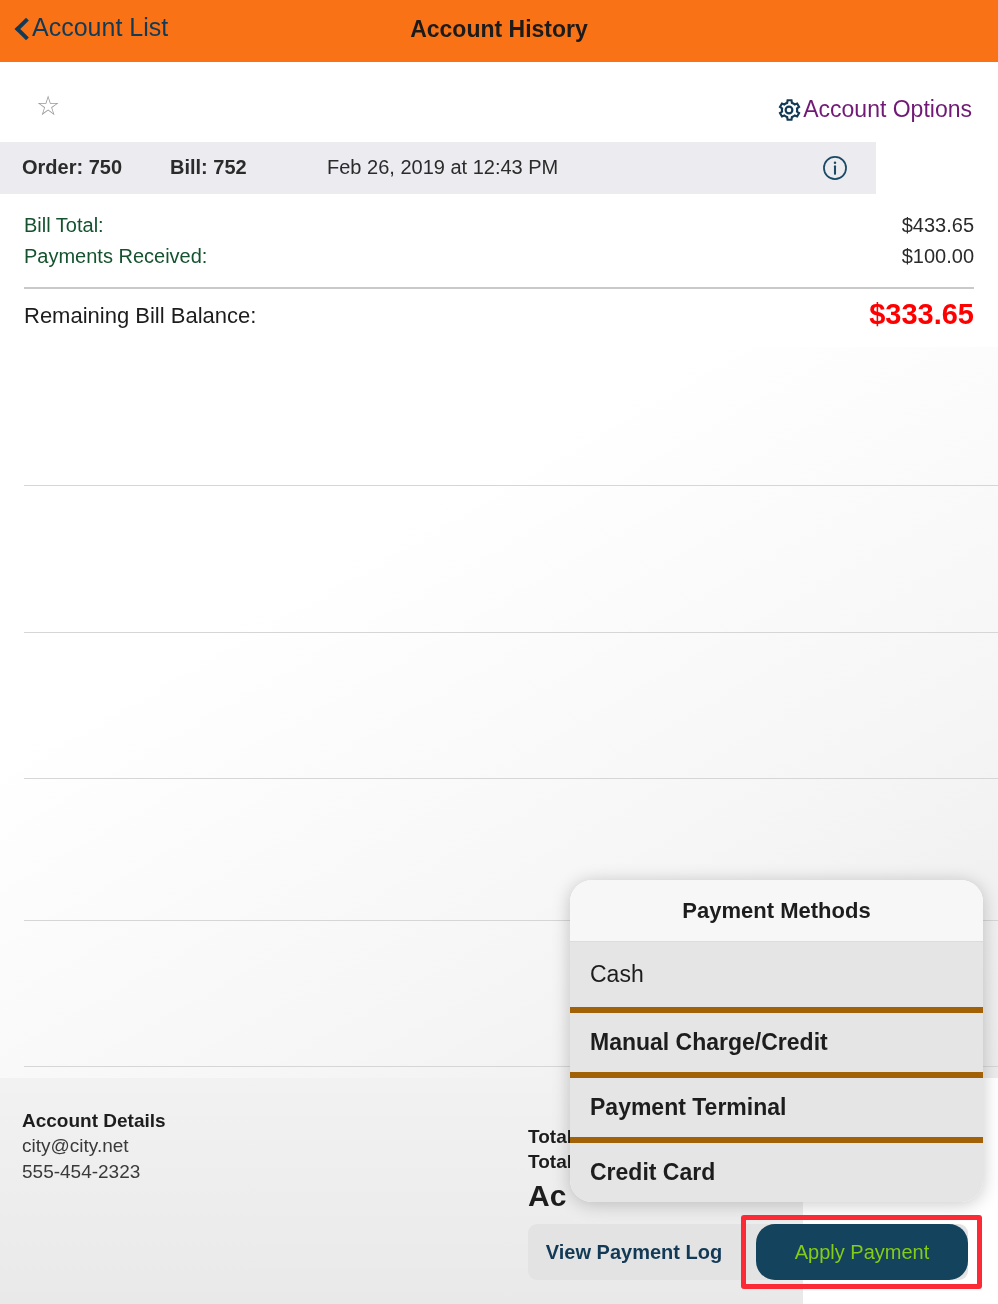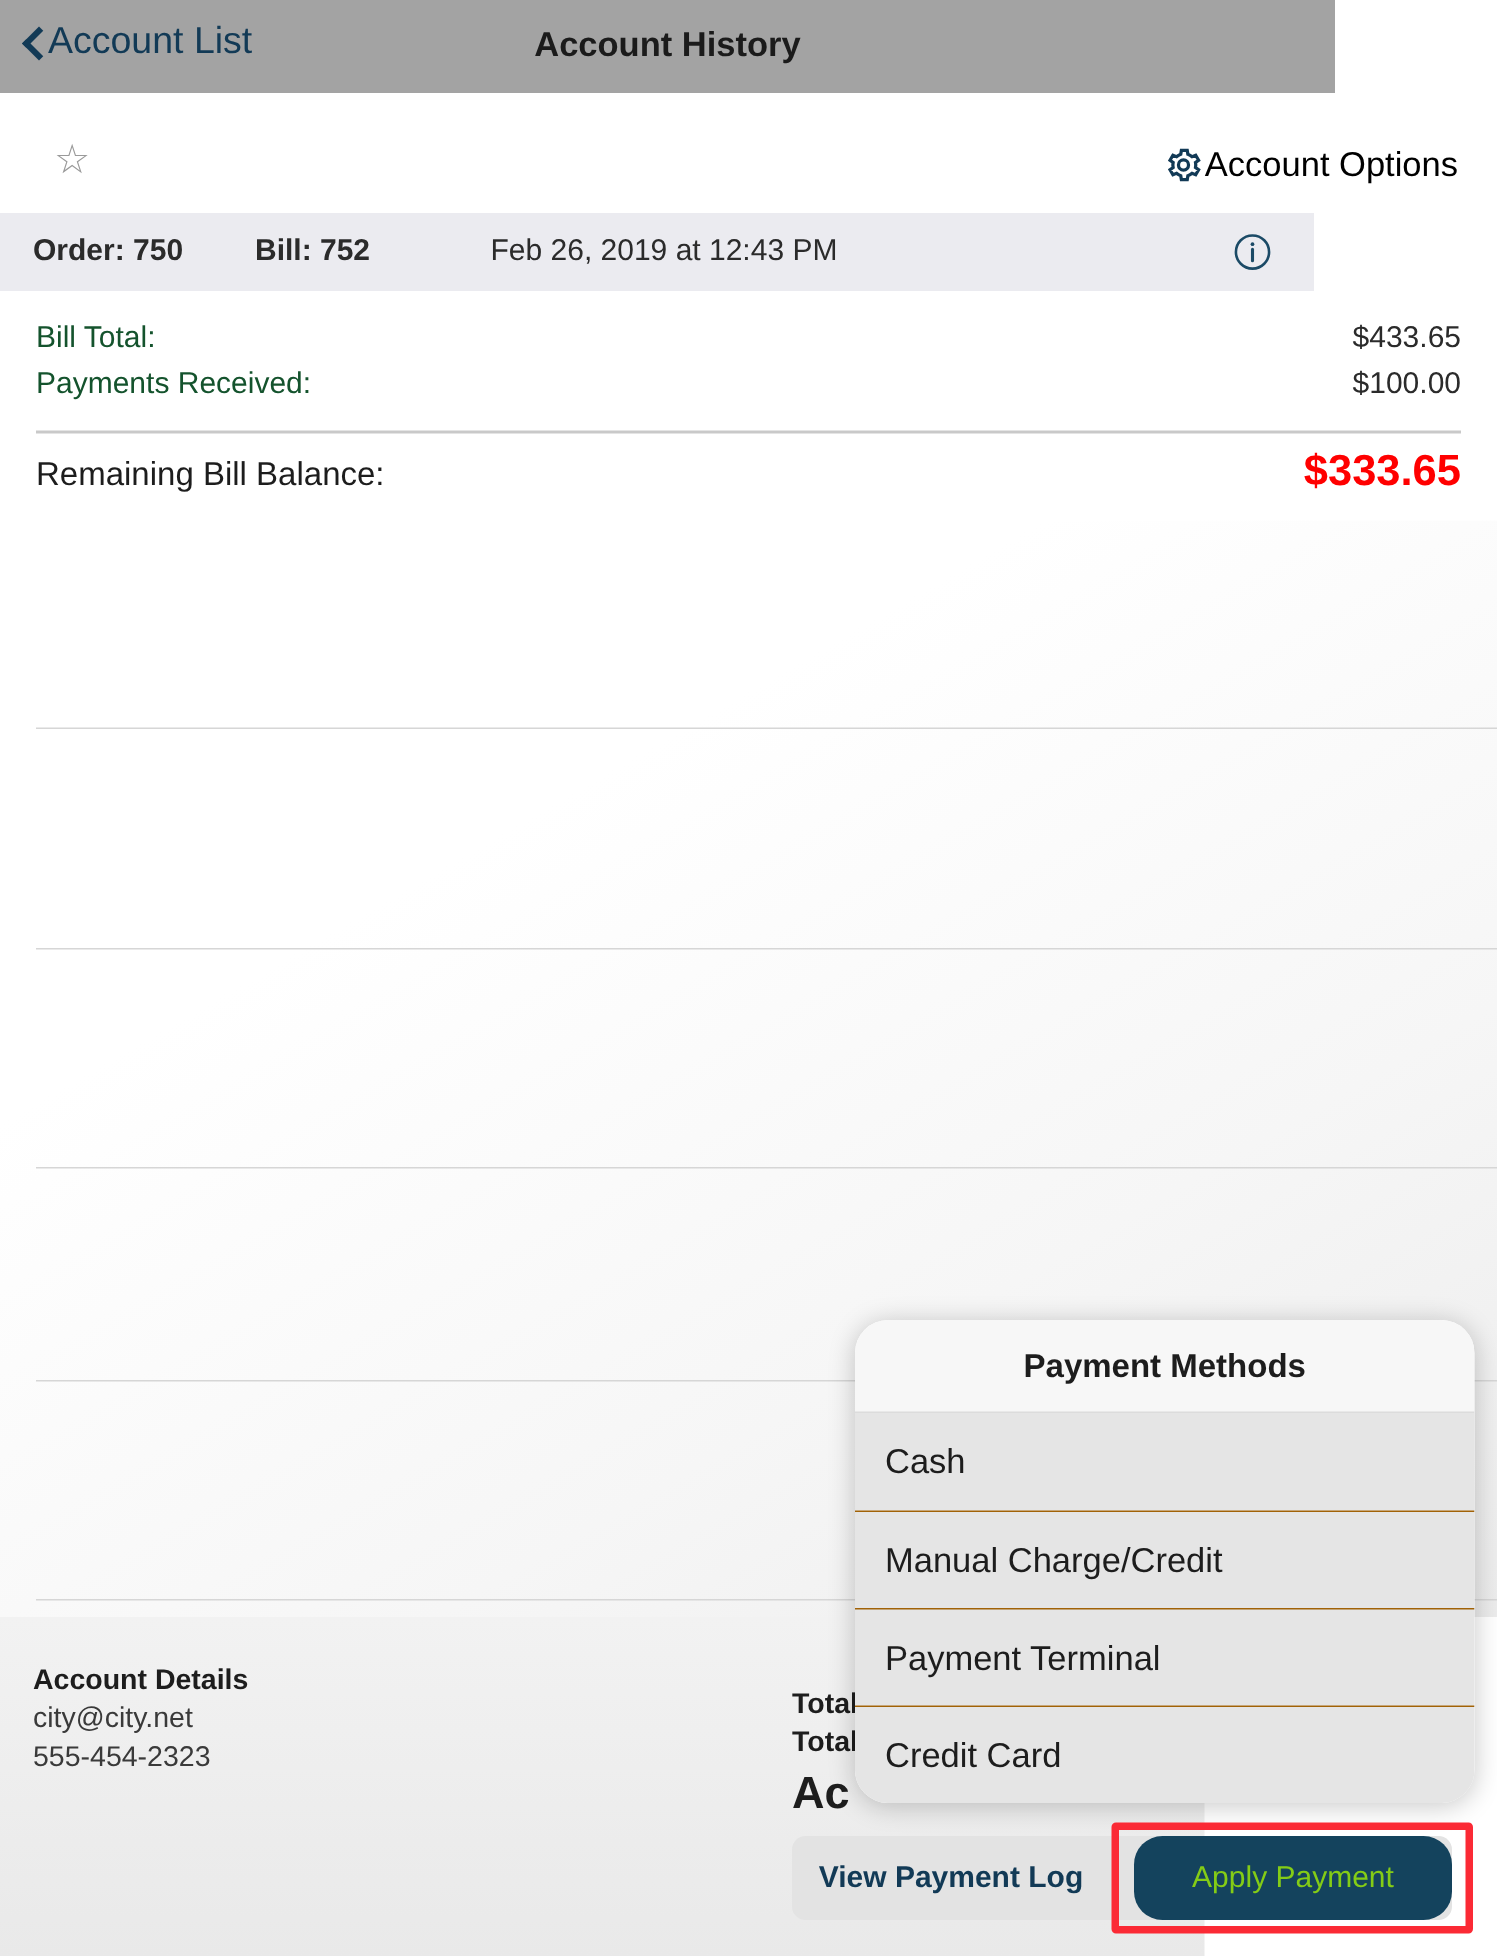--- a/index.html
+++ b/index.html
@@ -15,22 +15,22 @@
     position: relative;
     width: 998px;
     height: 1304px;
     background: #ffffff;
   }
 
   
   .navbar {
     position: absolute;
     top: 0; left: 0;
-    width: 890px; height: 62px;
-    background: #a3a3a3;
+    width: 998px; height: 62px;
+    background: #f97316;
   }
   .back-link {
     position: absolute;
     left: 14px; top: 13px;
     display: flex;
     align-items: center;
     gap: 2px;
     color: #123a56;
     font-size: 25px;
     cursor: pointer;
@@ -81,21 +81,21 @@
     color: #1d1d1d;
     letter-spacing: -0.3px;
     white-space: nowrap;
   }
   .acct-options {
     position: absolute;
     right: 26px; top: 34px;
     display: flex;
     align-items: center;
     gap: 1px;
-    color: #000000;
+    color: #701a75;
     font-size: 23px;
     cursor: pointer;
     white-space: nowrap;
   }
   .gear-wrap { width: 26px; height: 26px; display: block; }
 
   
   .order-bar {
     position: absolute;
     top: 142px; left: 0;
@@ -262,21 +262,21 @@
   }
   .pop-item {
     height: 65px;
     display: flex; align-items: center;
     padding-left: 20px;
     font-size: 23px;
     color: #1d1d1d;
     cursor: pointer;
     background: #e5e5e5;
   }
-  .pop-item + .pop-item { border-top: 1px solid #a16207; }
+  .pop-item + .pop-item { border-top: 6px solid #a16207; font-weight: bold; }
   .pop-arrow {
     position: absolute;
     left: 848px; top: 1199px;
     width: 0; height: 0;
     border-left: 14px solid transparent;
     border-right: 14px solid transparent;
     border-top: 13px solid #ffffff;
     z-index: 5;
   }
 </style>

